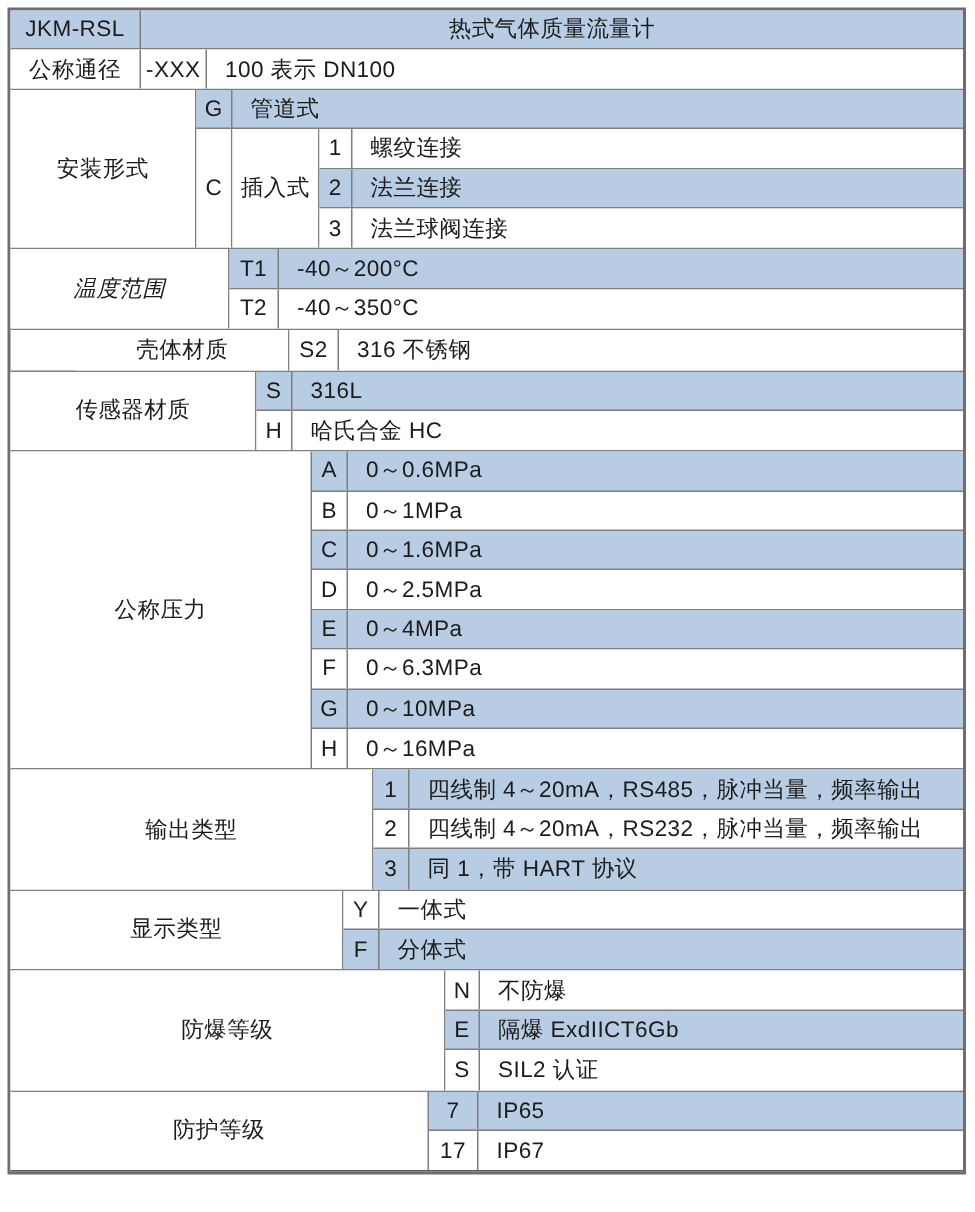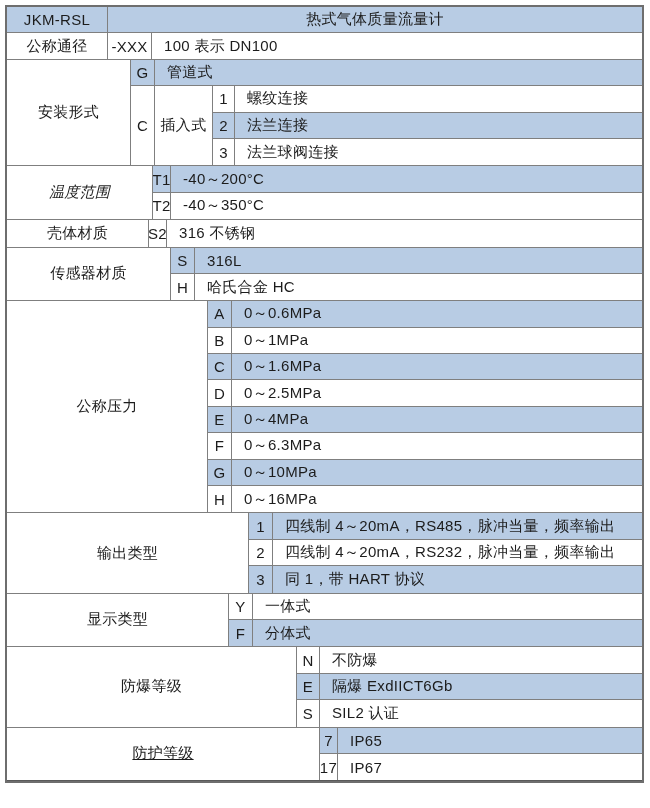--- a/index.html
+++ b/index.html
@@ -57,36 +57,36 @@
     padding: 0 8px 0 12px;
     border-right: none;
   }
 
   .single { height: 26.4px; }
 
   .blue  { background: #b8cce4; }
   .white { background: #ffffff; }
 
   
-  .w-model   { width: 101px; }
+  .w-model   { width: 87px; }
   .w-xxx     { width: 44px; }
   .w-inst    { width: 124px; }
   .w-code24  { width: 24px; }
-  .w-code25  { width: 18px; }
+  .w-code25  { width: 33px; }
   .w-code23  { width: 23px; }
   .w-insert  { width: 58px; }
   .w-num     { width: 22px; }
   .w-temp    { width: 146px; font-style: italic; }
-  .w-shell   { width: 142px; }
+  .w-shell   { width: 142px; margin-left: 44px; }
   .w-sensor  { width: 164px; }
   .w-press   { width: 201px; }
   .w-out     { width: 242px; }
   .w-disp    { width: 222px; }
   .w-ex      { width: 290px; }
-  .w-ip      { width: 313px; text-decoration: underline; }
+  .w-ip      { width: 279px; }
 </style>
 </head>
 <body>
 
 <div class="tbl">
 
   <div class="sec single">
     <div class="cell w-model blue">JKM-RSL</div>
     <div class="cell desc blue" style="justify-content:center;padding:0;">热式气体质量流量计</div>
   </div>

